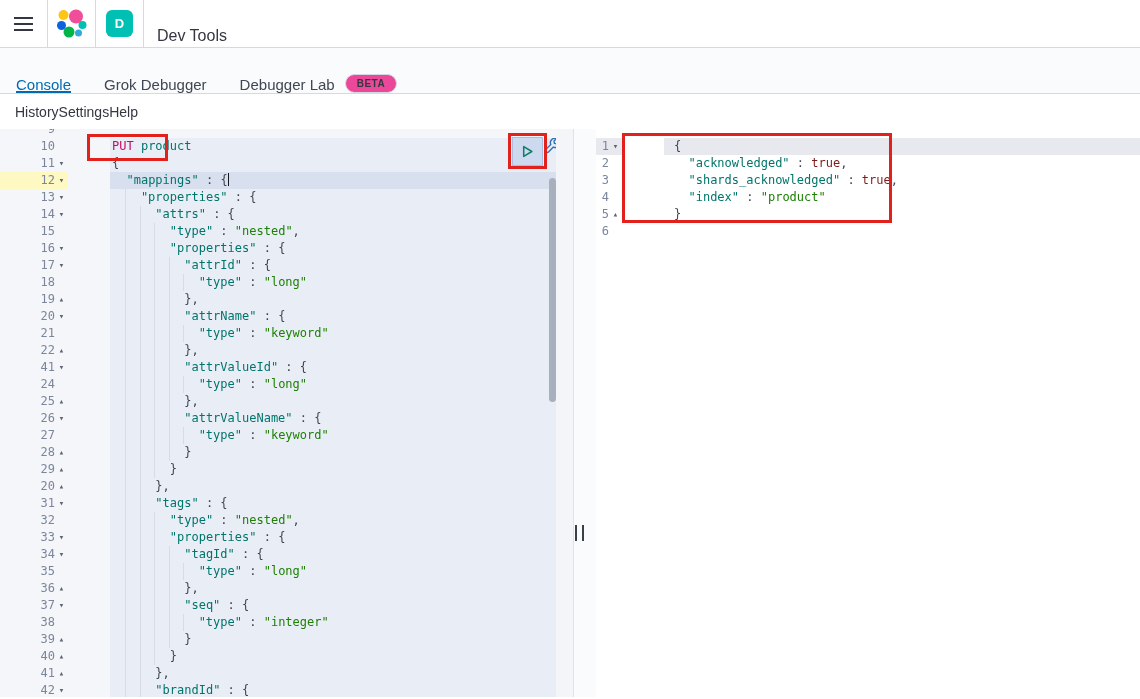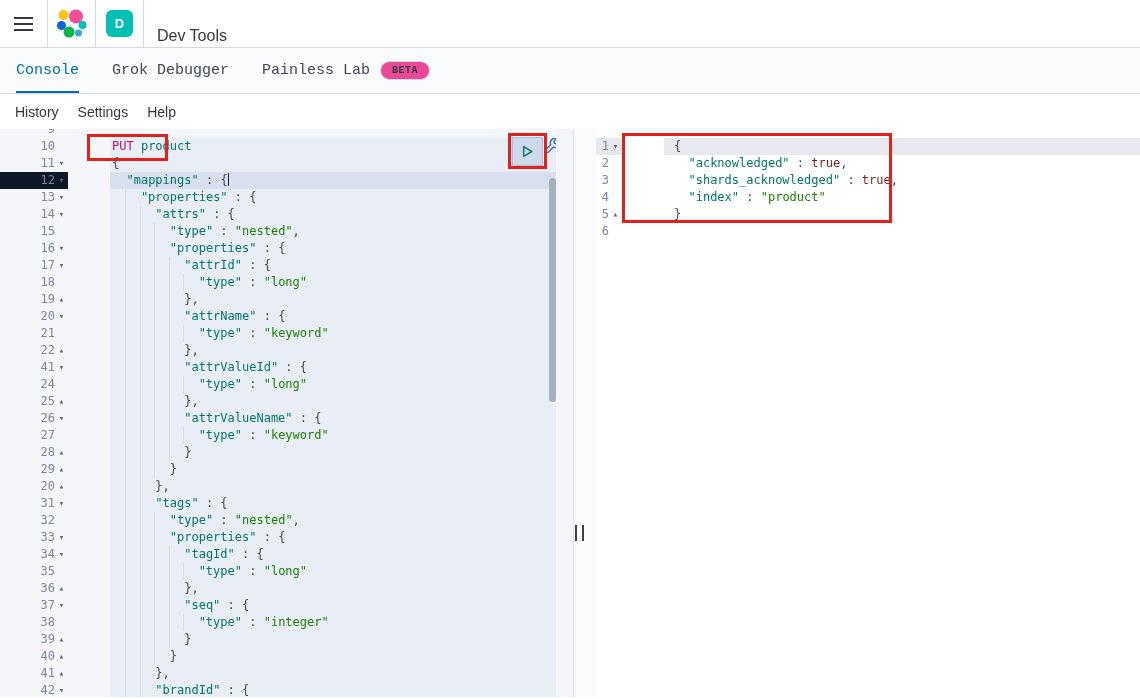--- a/index.html
+++ b/index.html
@@ -13,29 +13,29 @@
     justify-content:center; border-right:1px solid #d3dae6; }
   .hamburger { display:flex; flex-direction:column; gap:4px; cursor:pointer; }
   .hamburger i { display:block; width:19px; height:2px; background:#343741; }
   .space-badge { width:27px; height:27px; border-radius:6px; background:#00bfb3;
     color:#fff; font-weight:bold; font-size:13px; display:flex;
     align-items:center; justify-content:center; }
   .app-title { margin-left:13px; font-size:16px; color:#343741;margin-top:24px; }
 
   .tabbar { height:46px; background:#fafbfd; border-bottom:1px solid #d3dae6;
     display:flex; align-items:center; padding-left:16px; }
-  .tab { height:100%; display:flex; align-items:center; margin-right:33px;
-    font-size:15px; color:#404754; cursor:pointer; white-space:nowrap;font-family:Liberation Mono, monospace; }
+  .tab { height:100%; display:flex; align-items:flex-end; margin-right:33px;
+    font-size:15px; color:#404754; cursor:pointer; white-space:nowrap; }
   .tab.active { color:#006bb4; box-shadow:inset 0 -2px 0 #006bb4; }
   .beta-pill { margin-left:10px; border:1px solid #d3dae6; background:#ec4899;
     border-radius:11px; padding:3px 11px; font-size:10px; font-weight:bold;
     letter-spacing:0.5px; color:#343741; }
 
   .menubar { height:35px; display:flex; align-items:center; padding-left:15px;
-    gap:19px; font-size:14px; color:#343741; background:#fff; }
+    font-size:14px; color:#343741; background:#fff; }
   .menu-item { cursor:pointer; }
 
   
   .workspace { position:relative; display:flex; height:568px; }
 
   .pane-left { width:556px; position:relative; overflow:hidden; background:#f4f6f9; }
   .pane-right { flex:1; position:relative; overflow:hidden; background:#fff; }
 
   .divider { width:40px; position:relative;
     background:linear-gradient(to right,#f3f5f9 0,#f3f5f9 17px,#e0e3eb 17px,
@@ -43,21 +43,21 @@
   .drag-handle { position:absolute; left:19px; top:396px; width:9px; height:16px;
     border-left:2px solid #3a3f4a; border-right:2px solid #3a3f4a; cursor:col-resize; }
 
   .code-row { display:flex; height:17px; white-space:pre;
     font-family:"DejaVu Sans Mono", monospace; font-size:12px; line-height:17px; }
   .gutter { width:68px; background:#f4f6f9; display:flex; justify-content:flex-end;
     align-items:center; color:#7b869c; flex-shrink:0; }
   .fold { width:13px; font-size:9px; color:#5c6576; text-align:center; cursor:pointer; }
   .codecell { flex:1; background:#e9edf6; padding-left:2px; overflow:hidden;margin-left:42px; }
   .pane-left .code-row.active .codecell { background:#d8dfee; }
-  .pane-left .code-row.active .gutter { background:#0f172a; }
+  .pane-left .code-row.active .gutter { background:#fef9c3; }
   .pane-left .code-row.outside .codecell { background:#f5f6fa; }
 
   .pane-right .gutter { width:26px; background:transparent; }
   .pane-right .codecell { background:transparent; padding-left:10px; }
   .pane-right .code-row.active .gutter,
   .pane-right .code-row.active .codecell { background:#e7e9ee; }
 
   .sliver { height:9px; overflow:hidden; }
   .sliver .code-row { margin-top:-8px; }
 
@@ -115,21 +115,21 @@
 </div>
 
 <div class="tabbar">
   <div class="tab active">
     <span>Console</span>
   </div>
   <div class="tab">
     <span>Grok Debugger</span>
   </div>
   <div class="tab">
-    <span>Painless Lab</span>
+    <span>Debugger Lab</span>
     <span class="beta-pill">BETA</span>
   </div>
 </div>
 
 <div class="menubar">
   <span class="menu-item">History</span>
   <span class="menu-item">Settings</span>
   <span class="menu-item">Help</span>
 </div>
 

